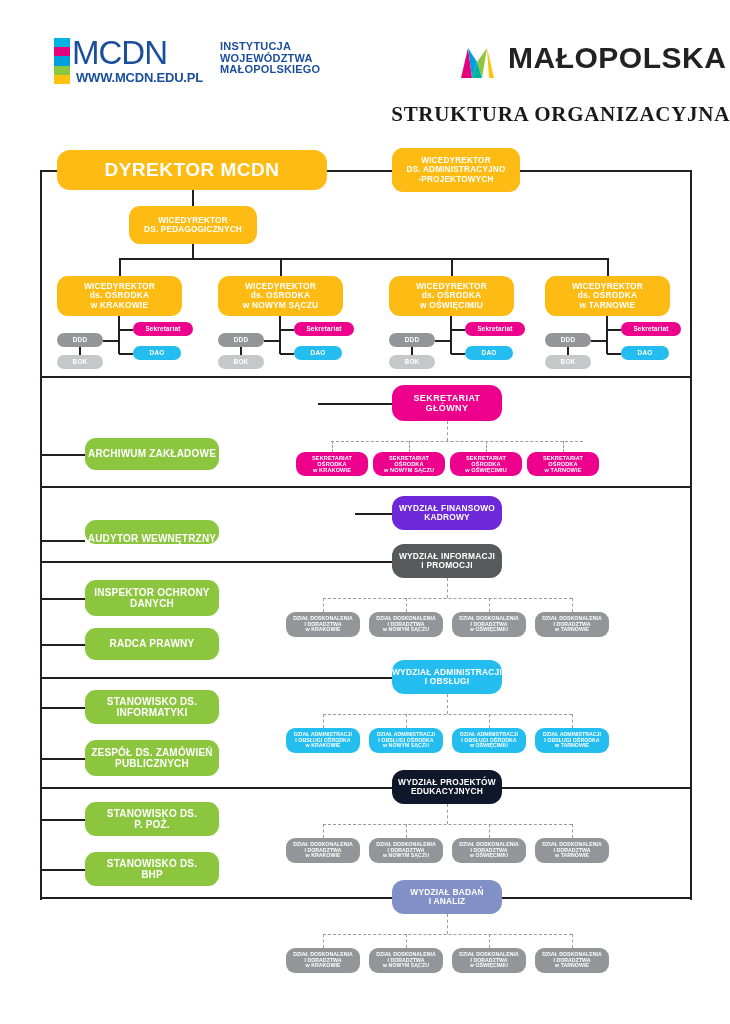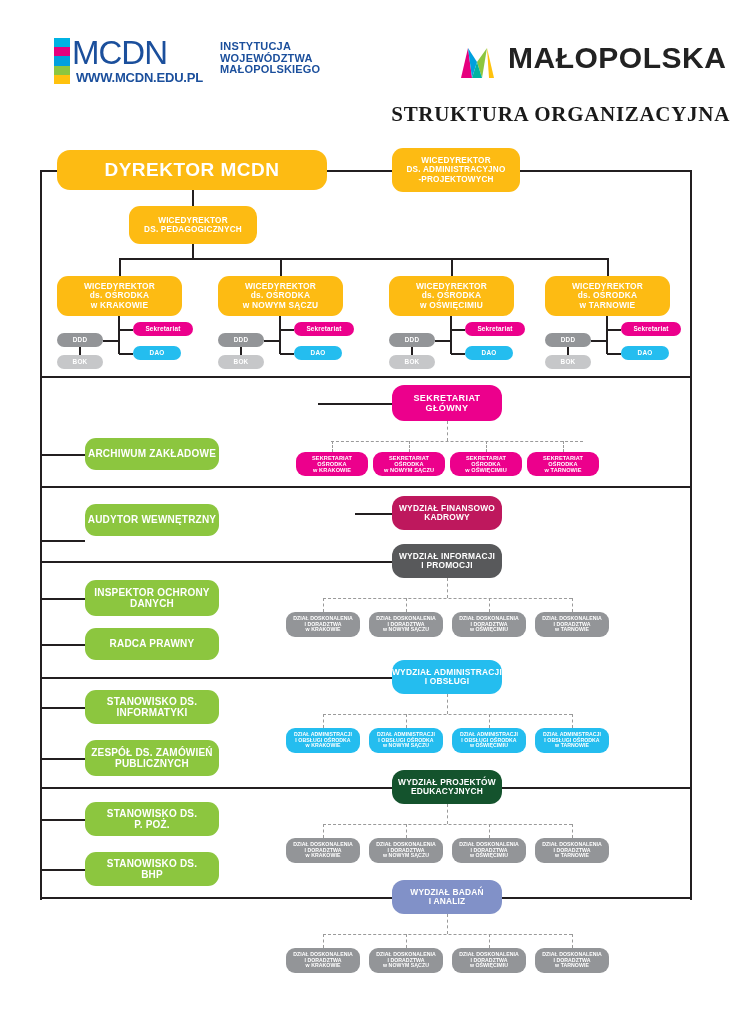--- a/index.html
+++ b/index.html
@@ -42,26 +42,26 @@
   .dlnv{border-left:1.6px dashed #9a9a9a;width:0;}
   .dlnh{border-top:1.6px dashed #9a9a9a;height:0;}
 
   
   .node{position:absolute;display:flex;align-items:center;justify-content:center;
     text-align:center;color:#ffffff;font-weight:bold;box-sizing:border-box;
     line-height:1.12;}
   .n-yellow{background:#fdbb13;}
   .n-magenta{background:#ec008c;}
   .n-cyan{background:#24bdef;}
-  .n-blue{background:#be185d;}
+  .n-blue{background:#6d28d9;}
   .n-dgray{background:#58595b;}
   .n-mgray{background:#939598;}
   .n-lgray{background:#c6c7c9;}
   .n-green{background:#8cc63f;}
-  .n-dgreen{background:#14532d;}
+  .n-dgreen{background:#0f172a;}
   .n-periwinkle{background:#8191c8;}
 
   #director{left:57px;top:150px;width:270px;height:40px;border-radius:13px;
     font-size:19px;letter-spacing:0.5px;}
   .vicedir{border-radius:11px;font-size:8.2px;letter-spacing:0.2px;}
   #vd-admin{left:392px;top:148px;width:128px;height:44px;}
   #vd-peda{left:129px;top:206px;width:128px;height:38px;}
 
   .osrodek{border-radius:11px;width:125px;height:40px;font-size:8.4px;
     letter-spacing:0.2px;}
@@ -73,21 +73,21 @@
   .mini{border-radius:7px;height:14px;font-size:6.4px;letter-spacing:0.2px;}
   .mini-ddd{width:46px;} .mini-bok{width:46px;}
   .mini-sek{width:60px;} .mini-dao{width:48px;}
 
   #secretariat-main{left:392px;top:385px;width:110px;height:36px;border-radius:12px;
     font-size:9px;letter-spacing:0.4px;}
   .sec-sub{border-radius:9px;width:72px;height:24px;font-size:5.6px;letter-spacing:0.1px;}
 
   .greenbox{border-radius:11px;width:134px;font-size:10px;letter-spacing:0.2px;}
   #g-archiwum{left:85px;top:438px;height:32px;}
-  #g-audytor{left:85px;top:504px;height:32px;}
+  #g-audytor{left:85px;top:520px;height:24px;align-items:flex-end;}
   #g-inspektor{left:85px;top:580px;height:36px;}
   #g-radca{left:85px;top:628px;height:32px;}
   #g-informatyk{left:85px;top:690px;height:34px;}
   #g-zamowienia{left:85px;top:740px;height:36px;}
   #g-ppoz{left:85px;top:802px;height:34px;}
   #g-bhp{left:85px;top:852px;height:34px;}
 
   .wydzial{border-radius:12px;left:392px;width:110px;height:34px;font-size:8.4px;
     letter-spacing:0.2px;}
   #w-finanse{top:496px;}

